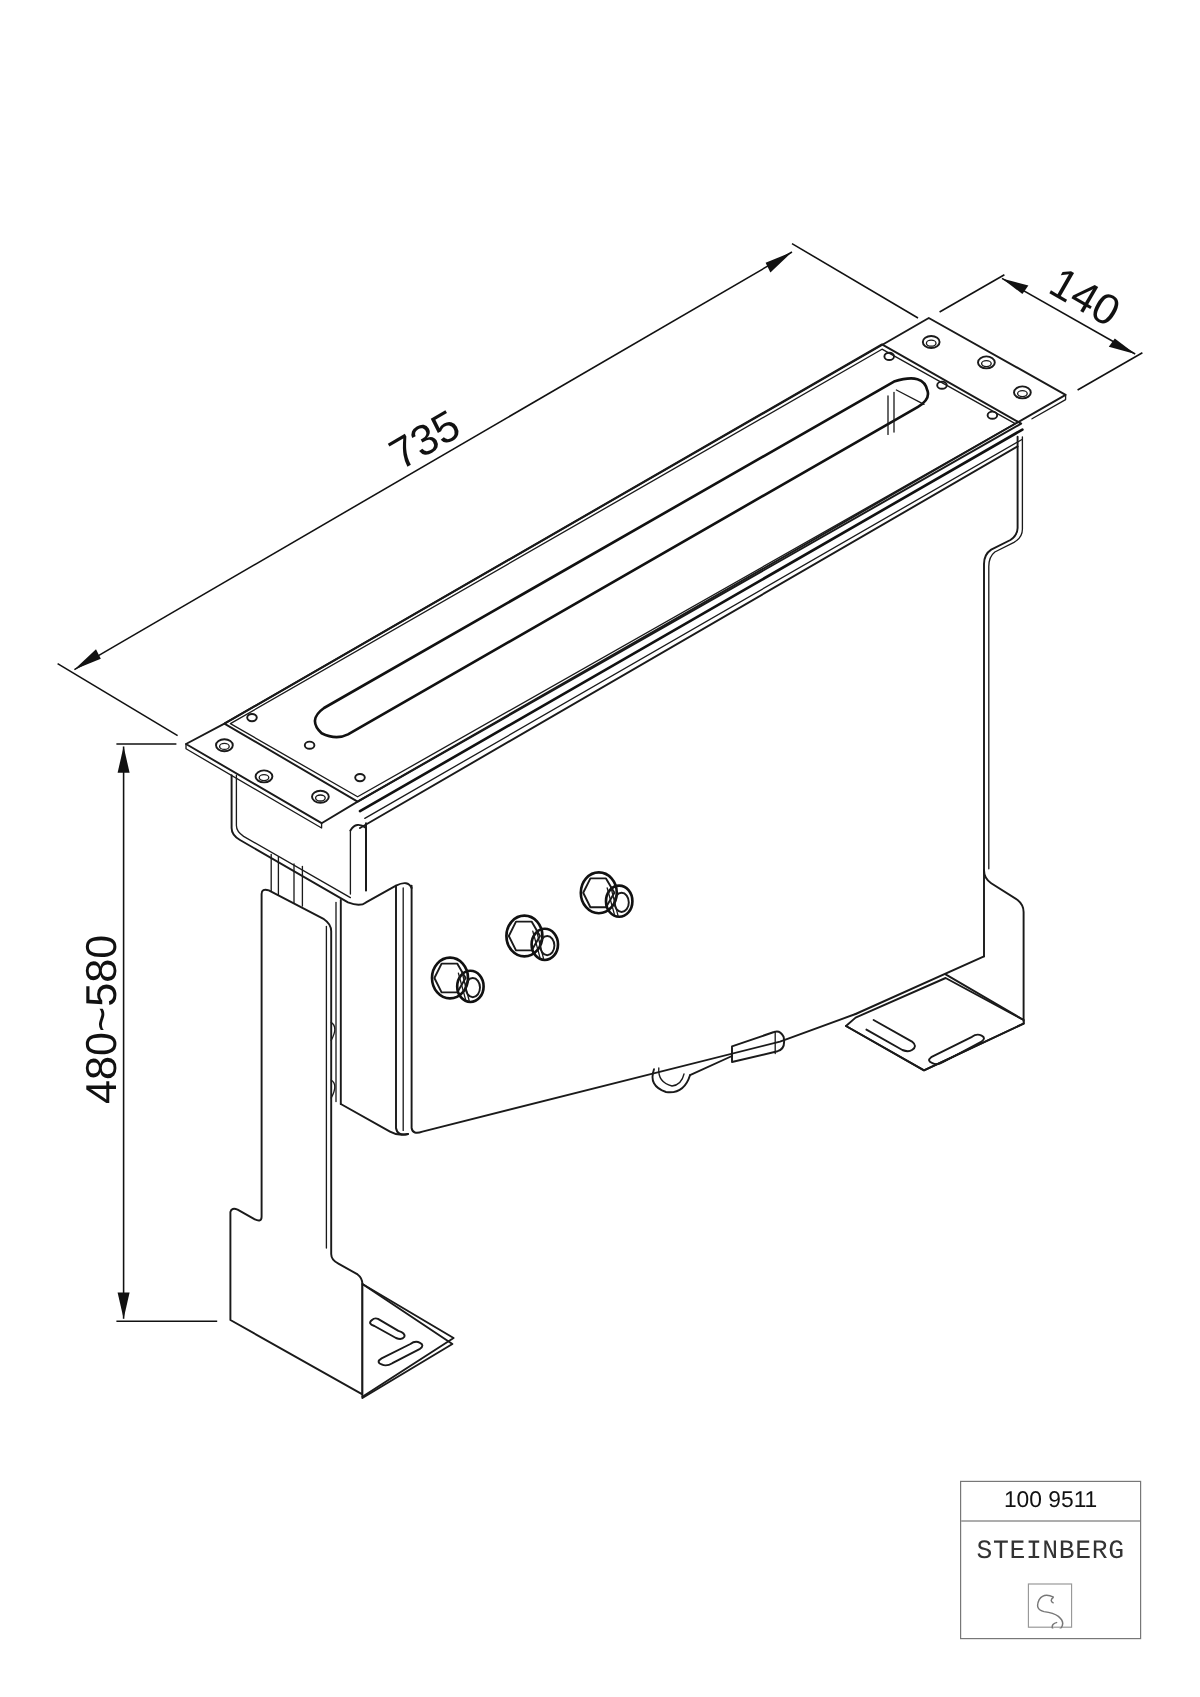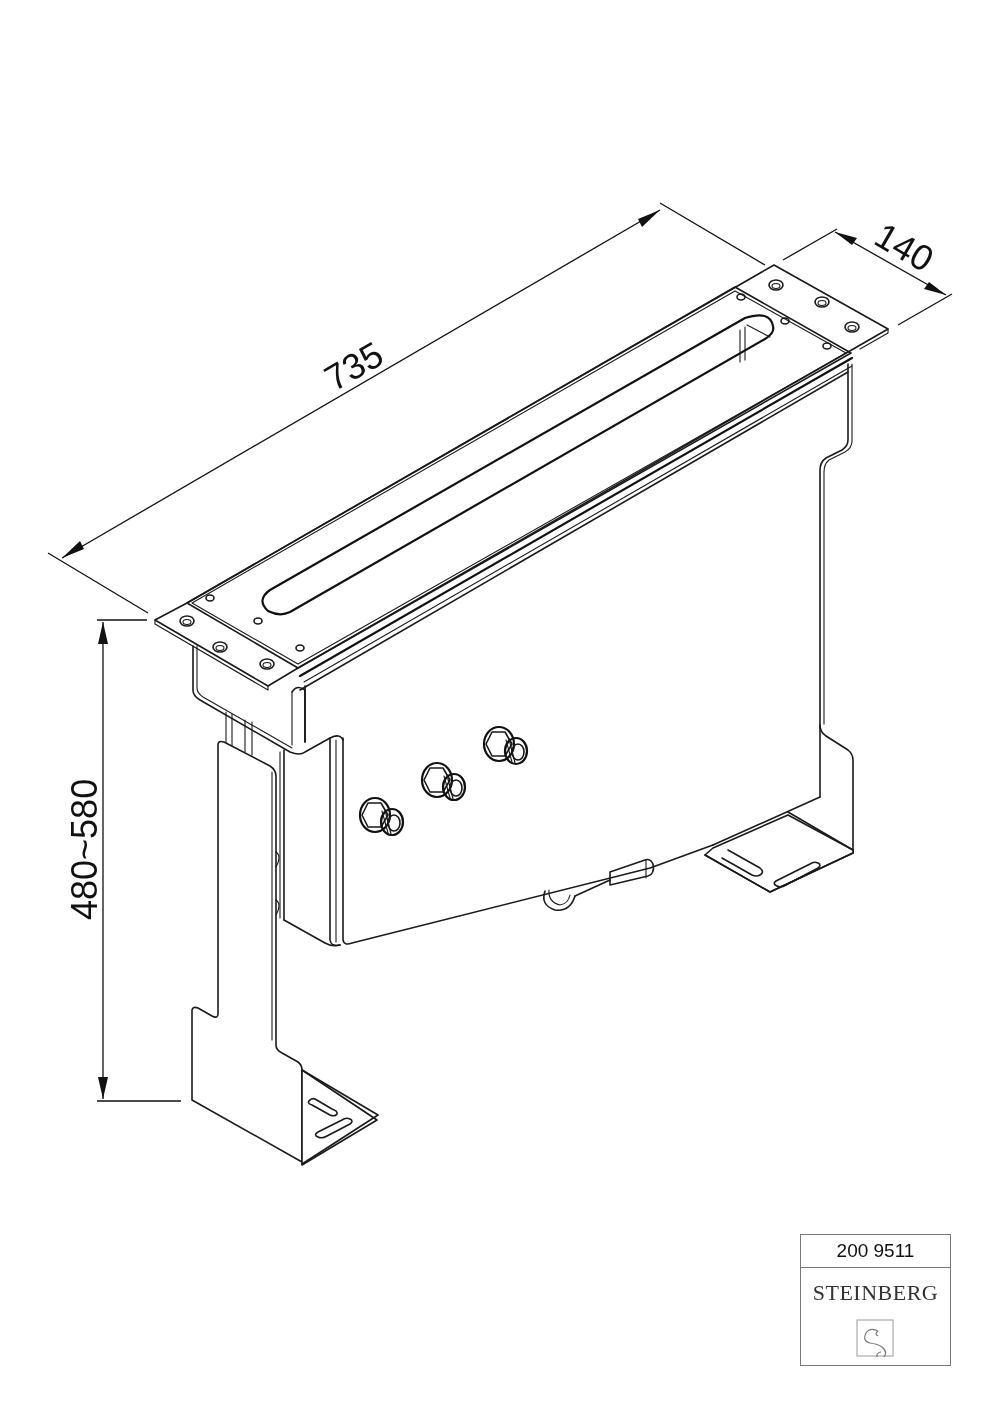--- a/index.html
+++ b/index.html
@@ -7,21 +7,21 @@
   #drawing { position: absolute; left: 0; top: 0; width: 1000px; height: 1414px; }
   .ln { fill: none; stroke: #1a1a1a; stroke-width: 1.6; stroke-linejoin: round; stroke-linecap: round; }
   .ln-thin { fill: none; stroke: #1a1a1a; stroke-width: 1.1; stroke-linejoin: round; stroke-linecap: round; }
   .ln-bold { fill: none; stroke: #111111; stroke-width: 2.2; stroke-linejoin: round; stroke-linecap: round; }
   .fillw { fill: #ffffff; stroke: #1a1a1a; stroke-width: 1.6; stroke-linejoin: round; }
   .dim { fill: none; stroke: #111111; stroke-width: 1.3; }
   .arrow { fill: #111111; stroke: none; }
   .dimtext { font-family: "Liberation Sans", sans-serif; font-size: 36px; fill: #111111; }
   .title-block { position: absolute; left: 800px; top: 1234px; width: 151px; height: 132px; border: 1px solid #777; box-sizing: border-box; background: #fff; }
   .tb-code { height: 32px; border-bottom: 1px solid #777; display: flex; align-items: center; justify-content: center; font-size: 19px; color: #111; font-family: "Liberation Sans", sans-serif; }
-  .tb-brand { text-align: center; font-size: 22px; color: #333; letter-spacing: 0.5px; margin-top: 12px; font-family: Liberation Serif, serif; }
+  .tb-brand { text-align: center; font-size: 22px; color: #333; letter-spacing: 0.5px; margin-top: 12px; font-family: Liberation Mono, monospace; }
   .tb-logo { position: absolute; left: 55px; top: 84px; width: 38px; height: 38px; }
 </style>
 </head>
 <body>
 
 <svg id="drawing" viewBox="0 0 1000 1414" xmlns="http://www.w3.org/2000/svg">
 
   <g>
     <line class="dim" x1="48" y1="553" x2="148" y2="613"></line>
     <line class="dim" x1="660" y1="203" x2="765" y2="265"></line>
@@ -177,20 +177,20 @@
     <polygon class="fillw" points="302,1070 377,1120 302,1165"></polygon>
     <path class="ln" d="M 302,1070 L 378,1115 L 302,1164"></path>
 
     <path class="ln" d="M 310,1100 Q 306,1103 312,1105 L 330,1115 Q 335,1117 337,1114 Q 338,1111 332,1109 L 315,1099 Q 312,1098 310,1100"></path>
     <path class="ln" d="M 318,1132 Q 313,1135 318,1137 Q 322,1139 327,1136 L 350,1124 Q 354,1121 350,1119 Q 346,1117 342,1120 Z"></path>
   </g>
 
 </svg>
 
 <div class="title-block">
-  <div class="tb-code">200 9511</div>
+  <div class="tb-code">100 9511</div>
   <div class="tb-brand">STEINBERG</div>
   <svg class="tb-logo" viewBox="0 0 38 38" xmlns="http://www.w3.org/2000/svg">
     <rect x="1" y="1" width="36" height="36" fill="none" stroke="#999" stroke-width="1"></rect>
     <path d="M 22,12 Q 14,8 10,14 Q 6,22 14,24 Q 22,25 26,28 Q 32,33 28,38 Q 24,42 21,38 Q 20,34 25,33" fill="none" stroke="#777" stroke-width="1.2"></path>
     <path d="M 22,12 Q 18,15 22,17" fill="none" stroke="#777" stroke-width="1.2"></path>
   </svg>
 </div>
 
 </body></html>

